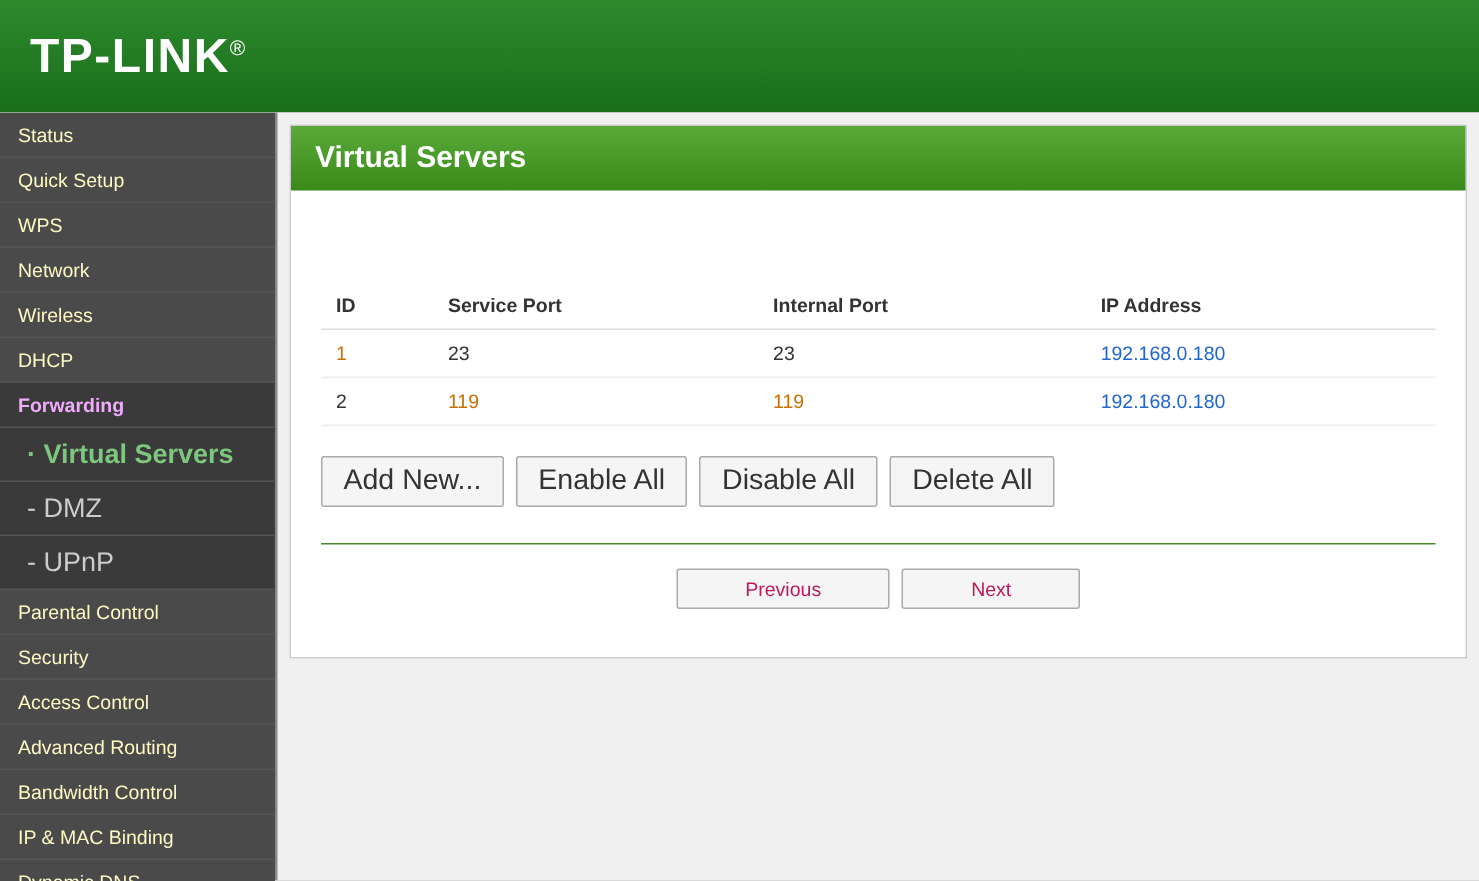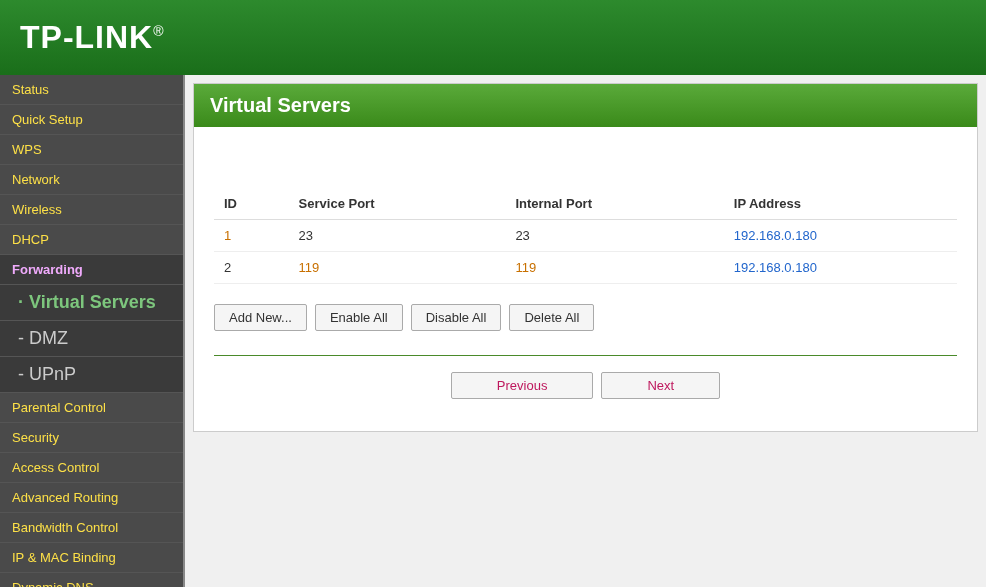--- a/index.html
+++ b/index.html
@@ -35,21 +35,21 @@
     
     .sidebar {
       width: 183px;
       background: #4a4a4a;
       flex-shrink: 0;
       overflow-y: auto;
     }
     .sidebar-item {
       display: block;
       padding: 7px 12px;
-      color: #fde047;
+      color: #fef9c3;
       font-size: 13px;
       cursor: pointer;
       text-decoration: none;
       border-bottom: 1px solid #555;
       background: #4a4a4a;
     }
     .sidebar-item.active-parent {
       background: #3a3a3a;
       color: #f0abfc;
       font-weight: bold;
@@ -124,21 +124,21 @@
     }
 
     
     .buttons-row {
       display: flex;
       gap: 8px;
       padding: 4px 0 16px 0;
     }
     .btn {
       padding: 5px 14px;
-      font-size: 13px;
+      font-size: 19px;
       background: #f5f5f5;
       border: 1px solid #aaa;
       cursor: pointer;
       color: #333;
       border-radius: 2px;
     }
 
     
     .divider {
       border: none;

